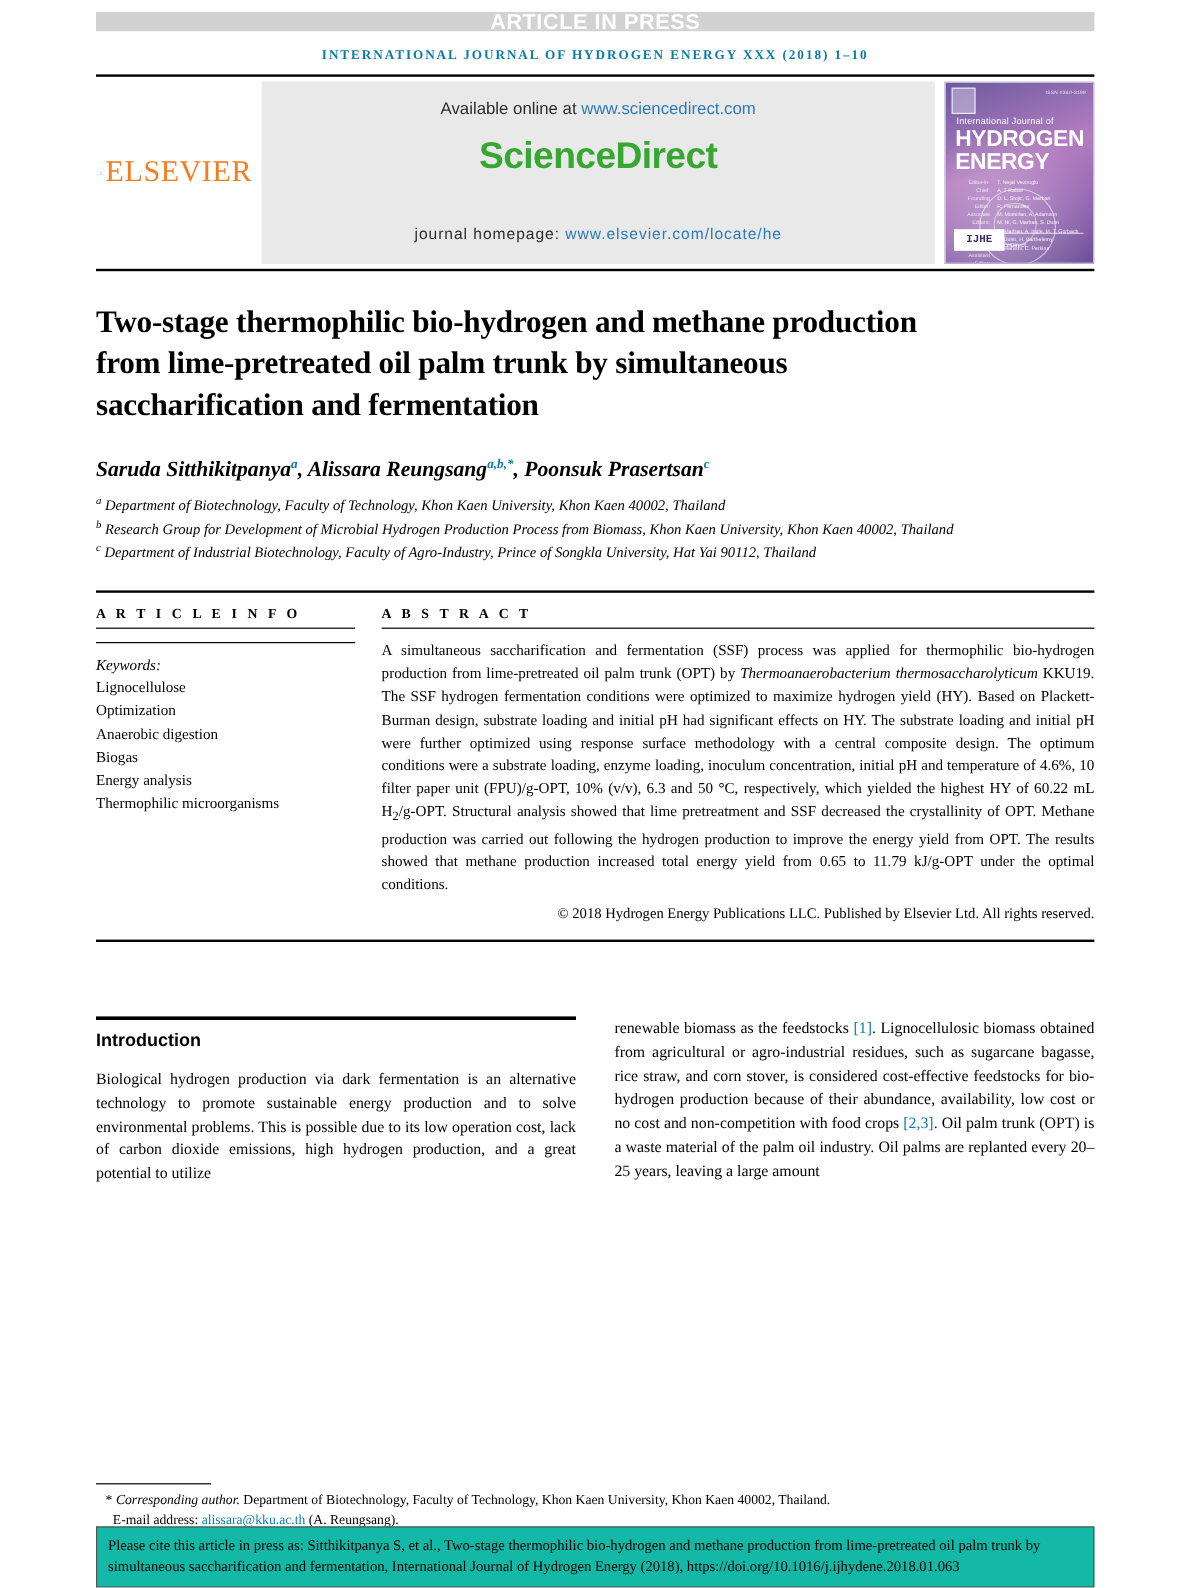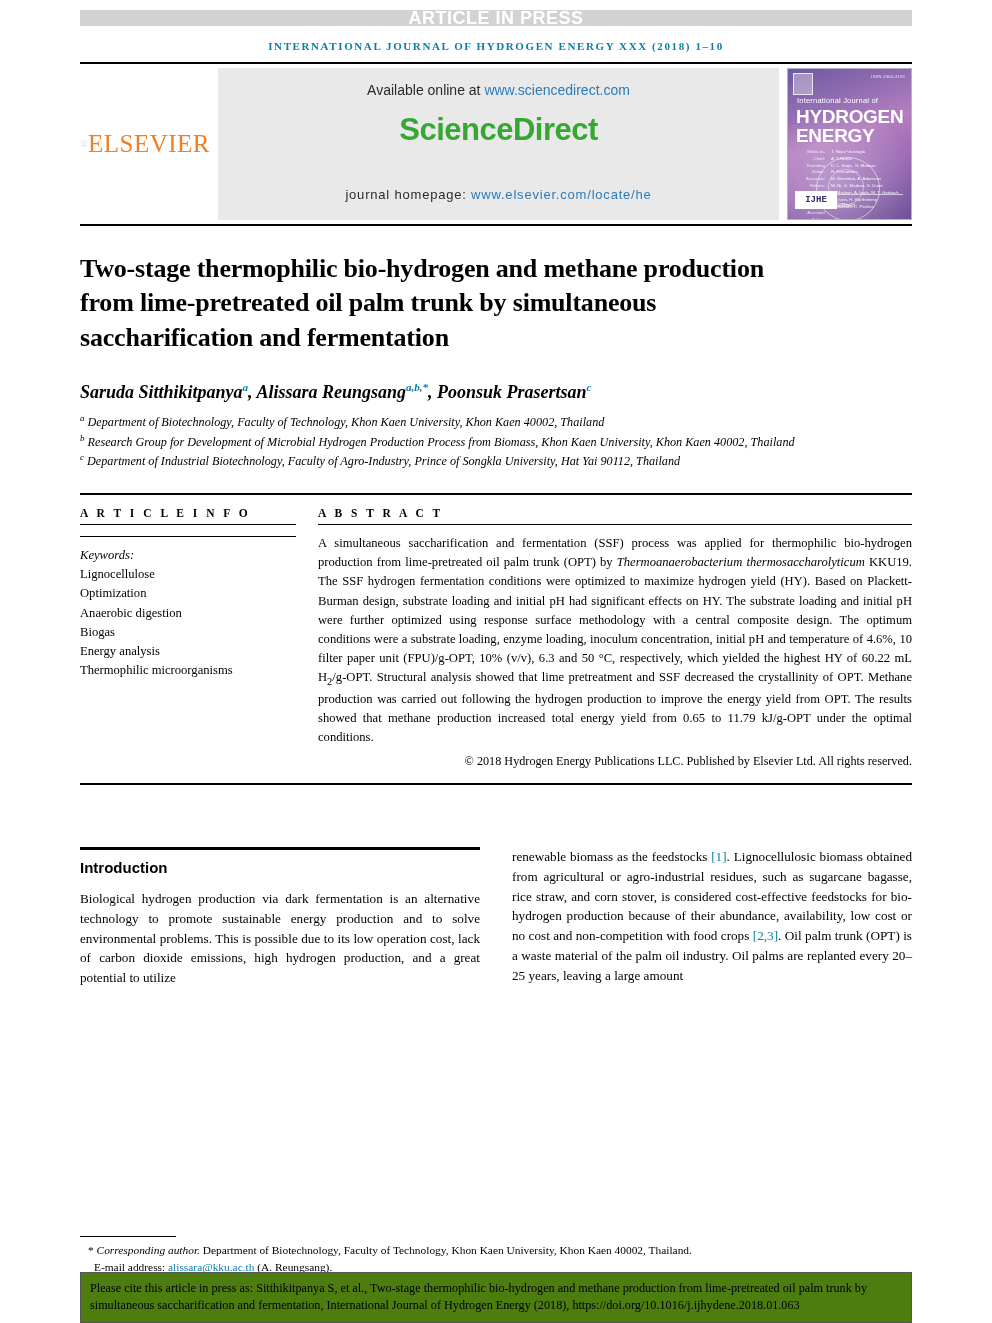--- a/index.html
+++ b/index.html
@@ -351,21 +351,21 @@
     font-size: 11.8px;
     margin-top: 3px;
   }
 
   
   .cite-box {
     position: absolute;
     left: 80px;
     right: 80px;
     top: 1262px;
-    background: #4d7c0f;
+    background: #14b8a6;
     border: 1px solid #555;
     padding: 7px 9px;
     box-sizing: border-box;
     font-family: "Liberation Serif", serif;
     font-size: 12.2px;
     line-height: 1.42;
   }
 </style>
 </head>
 <body>

